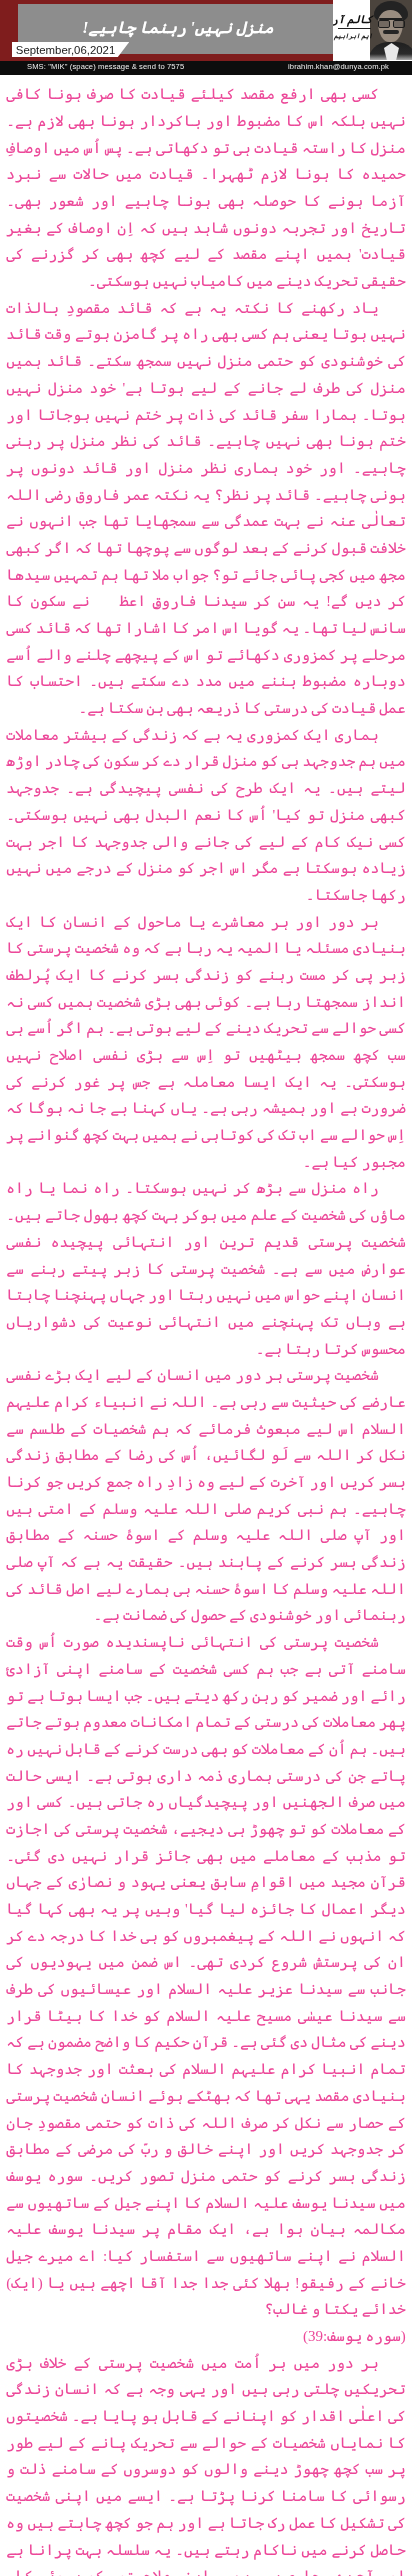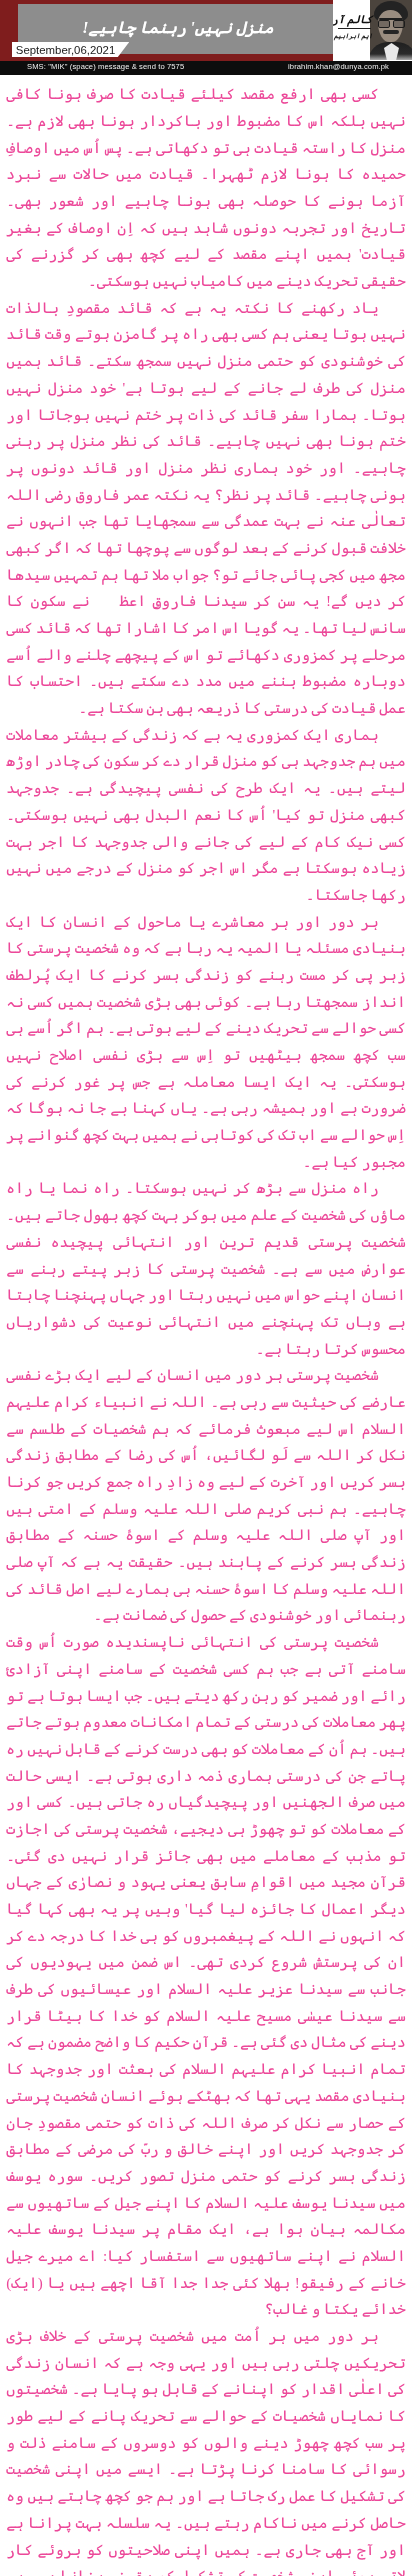--- a/index.html
+++ b/index.html
@@ -254,17 +254,18 @@
   </div>
 
   <div class="article" id="article-body">
       <p class="para indent">کسی بھی ارفع مقصد کیلئے قیادت کا صرف ہونا کافی نہیں بلکہ اس کا مضبوط اور باکردار ہونا بھی لازم ہے۔ منزل کا راستہ قیادت ہی تو دکھاتی ہے۔ پس اُس میں اوصافِ حمیدہ کا ہونا لازم ٹھہرا۔ قیادت میں حالات سے نبرد آزما ہونے کا حوصلہ بھی ہونا چاہیے اور شعور بھی۔ تاریخ اور تجربہ دونوں شاہد ہیں کہ اِن اوصاف کے بغیر قیادت' ہمیں اپنے مقصد کے لیے کچھ بھی کر گزرنے کی حقیقی تحریک دینے میں کامیاب نہیں ہوسکتی۔</p>
       <p class="para indent">یاد رکھنے کا نکتہ یہ ہے کہ قائد مقصودِ بالذات نہیں ہوتا یعنی ہم کسی بھی راہ پر گامزن ہوتے وقت قائد کی خوشنودی کو حتمی منزل نہیں سمجھ سکتے۔ قائد ہمیں منزل کی طرف لے جانے کے لیے ہوتا ہے' خود منزل نہیں ہوتا۔ ہمارا سفر قائد کی ذات پر ختم نہیں ہوجاتا اور ختم ہونا بھی نہیں چاہیے۔ قائد کی نظر منزل پر رہنی چاہیے۔ اور خود ہماری نظر منزل اور قائد دونوں پر ہونی چاہیے۔ قائد پر نظر؟ یہ نکتہ عمر فاروق رضی اللہ تعالٰی عنہ نے بہت عمدگی سے سمجھایا تھا جب انہوں نے خلافت قبول کرنے کے بعد لوگوں سے پوچھا تھا کہ اگر کبھی مجھ میں کجی پائی جائے تو؟ جواب ملا تھا ہم تمہیں سیدھا کر دیں گے! یہ سن کر سیدنا فاروقِ اعظمؓ نے سکون کا سانس لیا تھا۔ یہ گویا اس امر کا اشارا تھا کہ قائد کسی مرحلے پر کمزوری دکھائے تو اس کے پیچھے چلنے والے اُسے دوبارہ مضبوط بننے میں مدد دے سکتے ہیں۔ احتساب کا عمل قیادت کی درستی کا ذریعہ بھی بن سکتا ہے۔</p>
       <p class="para indent">ہماری ایک کمزوری یہ ہے کہ زندگی کے بیشتر معاملات میں ہم جدوجہد ہی کو منزل قرار دے کر سکون کی چادر اوڑھ لیتے ہیں۔ یہ ایک طرح کی نفسی پیچیدگی ہے۔ جدوجہد کبھی منزل تو کیا' اُس کا نعم البدل بھی نہیں ہوسکتی۔ کسی نیک کام کے لیے کی جانے والی جدوجہد کا اجر بہت زیادہ ہوسکتا ہے مگر اس اجر کو منزل کے درجے میں نہیں رکھا جاسکتا۔</p>
       <p class="para indent">ہر دور اور ہر معاشرے یا ماحول کے انسان کا ایک بنیادی مسئلہ یا المیہ یہ رہا ہے کہ وہ شخصیت پرستی کا زہر پی کر مست رہنے کو زندگی بسر کرنے کا ایک پُرلطف انداز سمجھتا رہا ہے۔ کوئی بھی بڑی شخصیت ہمیں کسی نہ کسی حوالے سے تحریک دینے کے لیے ہوتی ہے۔ ہم اگر اُسے ہی سب کچھ سمجھ بیٹھیں تو اِس سے بڑی نفسی اصلاح نہیں ہوسکتی۔ یہ ایک ایسا معاملہ ہے جس پر غور کرنے کی ضرورت ہے اور ہمیشہ رہی ہے۔ یاں کہنا بے جا نہ ہوگا کہ اِس حوالے سے اب تک کی کوتاہی نے ہمیں بہت کچھ گنوانے پر مجبور کیا ہے۔</p>
       <p class="para indent">راہ منزل سے بڑھ کر نہیں ہوسکتا۔ راہ نما یا راہ ماؤں کی شخصیت کے علم میں ہوکر بہت کچھ بھول جاتے ہیں۔ شخصیت پرستی قدیم ترین اور انتہائی پیچیدہ نفسی عوارض میں سے ہے۔ شخصیت پرستی کا زہر پیتے رہنے سے انسان اپنے حواس میں نہیں رہتا اور جہاں پہنچنا چاہتا ہے وہاں تک پہنچنے میں انتہائی نوعیت کی دشواریاں محسوس کرتا رہتا ہے۔</p>
       <p class="para indent">شخصیت پرستی ہر دور میں انسان کے لیے ایک بڑے نفسی عارضے کی حیثیت سے رہی ہے۔ اللہ نے انبیاء کرام علیہم السلام اس لیے مبعوث فرمائے کہ ہم شخصیات کے طلسم سے نکل کر اللہ سے لَو لگائیں، اُس کی رضا کے مطابق زندگی بسر کریں اور آخرت کے لیے وہ زادِ راہ جمع کریں جو کرنا چاہیے۔ ہم نبی کریم صلی اللہ علیہ وسلم کے امتی ہیں اور آپ صلی اللہ علیہ وسلم کے اسوۂ حسنہ کے مطابق زندگی بسر کرنے کے پابند ہیں۔ حقیقت یہ ہے کہ آپ صلی اللہ علیہ وسلم کا اسوۂ حسنہ ہی ہمارے لیے اصل قائد کی رہنمائی اور خوشنودی کے حصول کی ضمانت ہے۔</p>
       <p class="para indent">شخصیت پرستی کی انتہائی ناپسندیدہ صورت اُس وقت سامنے آتی ہے جب ہم کسی شخصیت کے سامنے اپنی آزادیٔ رائے اور ضمیر کو رہن رکھ دیتے ہیں۔ جب ایسا ہوتا ہے تو پھر معاملات کی درستی کے تمام امکانات معدوم ہوتے جاتے ہیں۔ ہم اُن کے معاملات کو بھی درست کرنے کے قابل نہیں رہ پاتے جن کی درستی ہماری ذمہ داری ہوتی ہے۔ ایسی حالت میں صرف الجھنیں اور پیچیدگیاں رہ جاتی ہیں۔ کسی اور کے معاملات کو تو چھوڑ ہی دیجیے، شخصیت پرستی کی اجازت تو مذہب کے معاملے میں بھی جائز قرار نہیں دی گئی۔ قرآنِ مجید میں اقوامِ سابق یعنی یہود و نصارٰی کے جہاں دیگر اعمال کا جائزہ لیا گیا' وہیں پر یہ بھی کہا گیا کہ انہوں نے اللہ کے پیغمبروں کو ہی خدا کا درجہ دے کر ان کی پرستش شروع کردی تھی۔ اس ضمن میں یہودیوں کی جانب سے سیدنا عزیر علیہ السلام اور عیسائیوں کی طرف سے سیدنا عیسٰی مسیح علیہ السلام کو خدا کا بیٹا قرار دینے کی مثال دی گئی ہے۔ قرآنِ حکیم کا واضح مضمون ہے کہ تمام انبیا کرام علیہم السلام کی بعثت اور جدوجہد کا بنیادی مقصد یہی تھا کہ بھٹکے ہوئے انسان شخصیت پرستی کے حصار سے نکل کر صرف اللہ کی ذات کو حتمی مقصودِ جان کر جدوجہد کریں اور اپنے خالق و ربّ کی مرضی کے مطابق زندگی بسر کرنے کو حتمی منزل تصور کریں۔ سورہ یوسف میں سیدنا یوسف علیہ السلام کا اپنے جیل کے ساتھیوں سے مکالمہ بیان ہوا ہے، ایک مقام پر سیدنا یوسف علیہ السلام نے اپنے ساتھیوں سے استفسار کیا: اے میرے جیل خانے کے رفیقو! بھلا کئی جدا جدا آقا اچھے ہیں یا (ایک) خدائے یکتا و غالب؟</p>
+      <p class="para verse-ref">(سورہ یوسف:39)</p>
       <p class="para indent">ہر دور میں ہر اُمت میں شخصیت پرستی کے خلاف بڑی تحریکیں چلتی رہی ہیں اور یہی وجہ ہے کہ انسان زندگی کی اعلٰی اقدار کو اپنانے کے قابل ہو پایا ہے۔ شخصیتوں کا نمایاں شخصیات کے حوالے سے تحریک پانے کے لیے طور پر سب کچھ چھوڑ دینے والوں کو دوسروں کے سامنے ذلت و رسوائی کا سامنا کرنا پڑتا ہے۔ ایسے میں اپنی شخصیت کی تشکیل کا عمل رک جاتا ہے اور ہم جو کچھ چاہتے ہیں وہ حاصل کرنے میں ناکام رہتے ہیں۔ یہ سلسلہ بہت پرانا ہے اور آج بھی جاری ہے۔ ہمیں اپنی صلاحیتوں کو بروئے کار لاتے ہوئے اپنی شخصیت کی تشکیل کو یقینی بنانا ہے۔ یہ تب ہی ممکن ہے جب ہم دوسروں کی شخصیت کو اپنے لیے اوڑھنا بچھونا بنانے سے گریز کریں اور اپنی راہ خود متعین کریں۔</p>
     </div>
 
 </div>
 
 
 </body></html>

